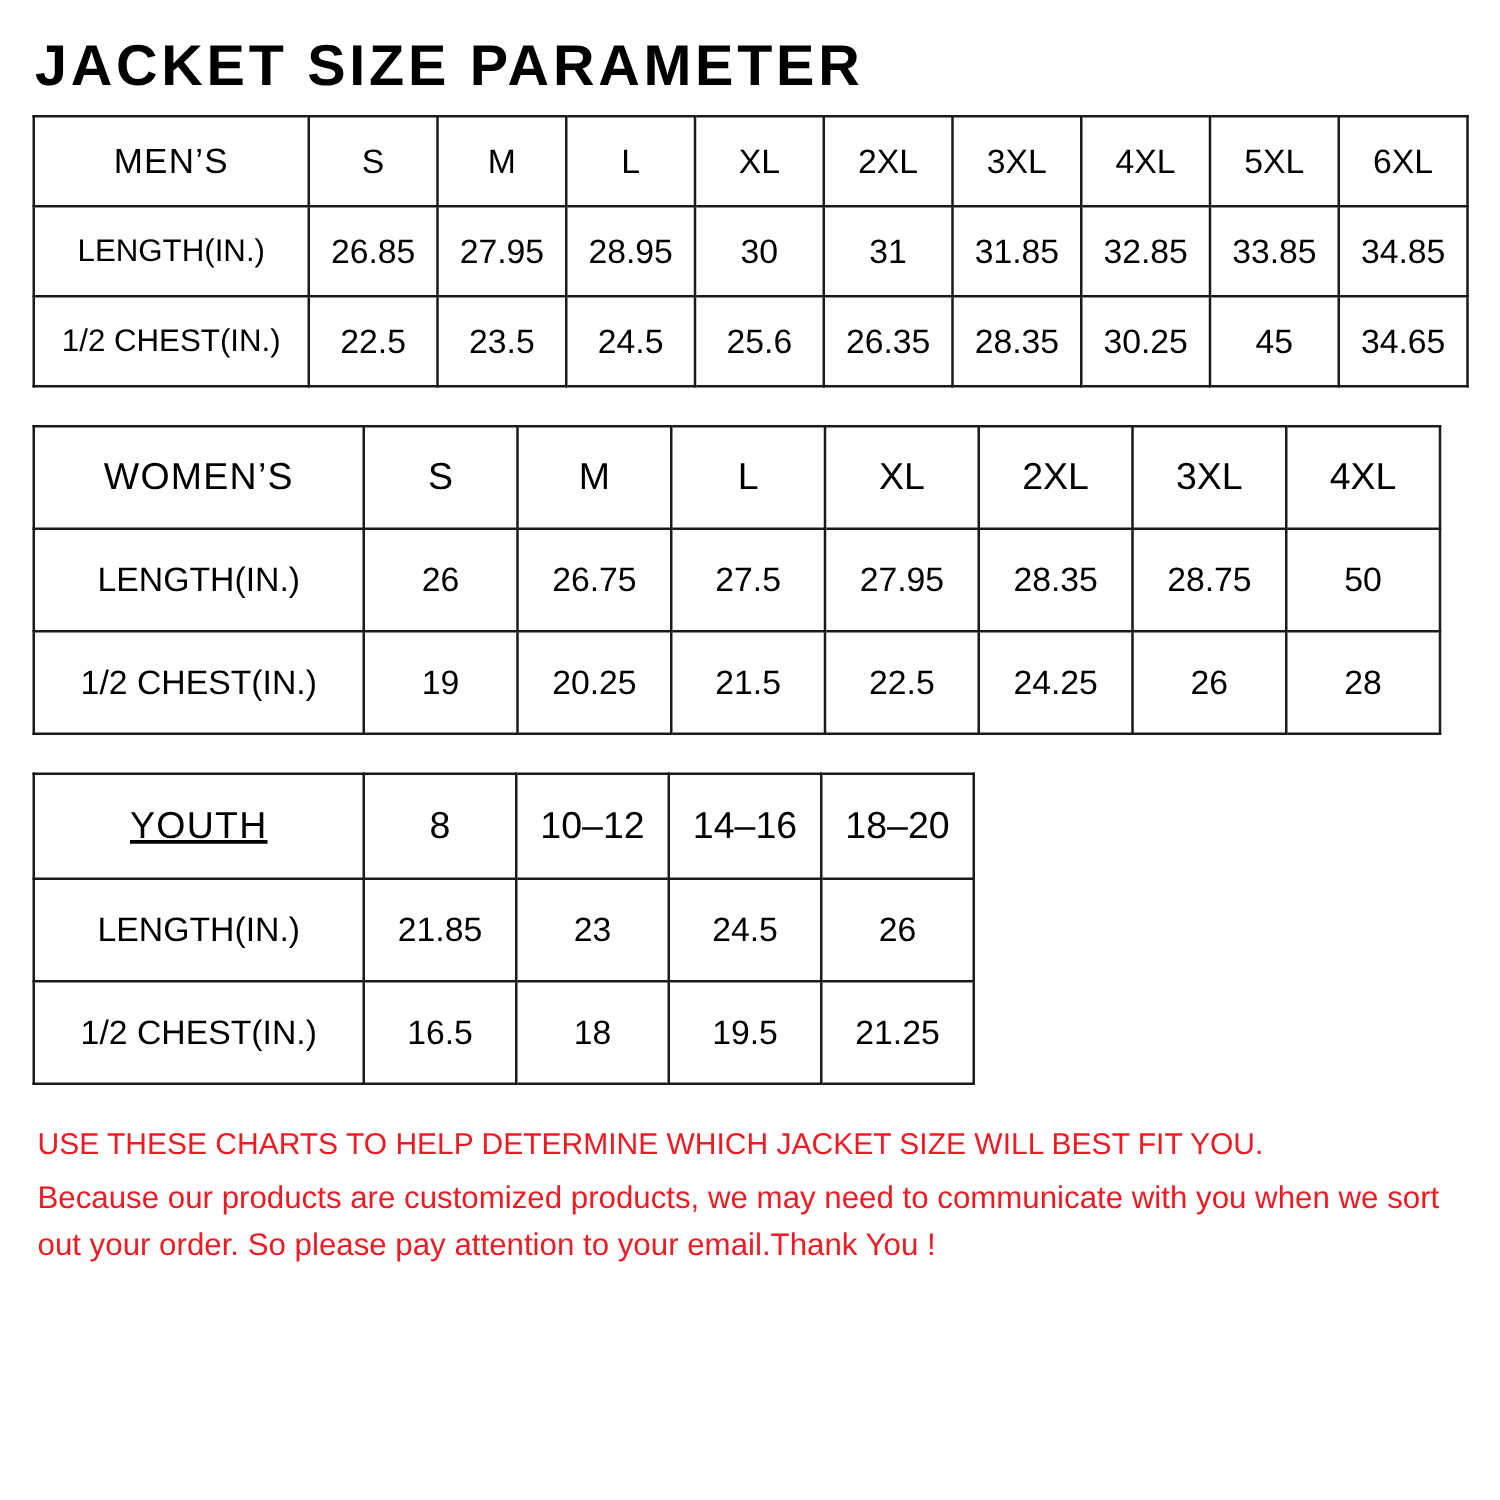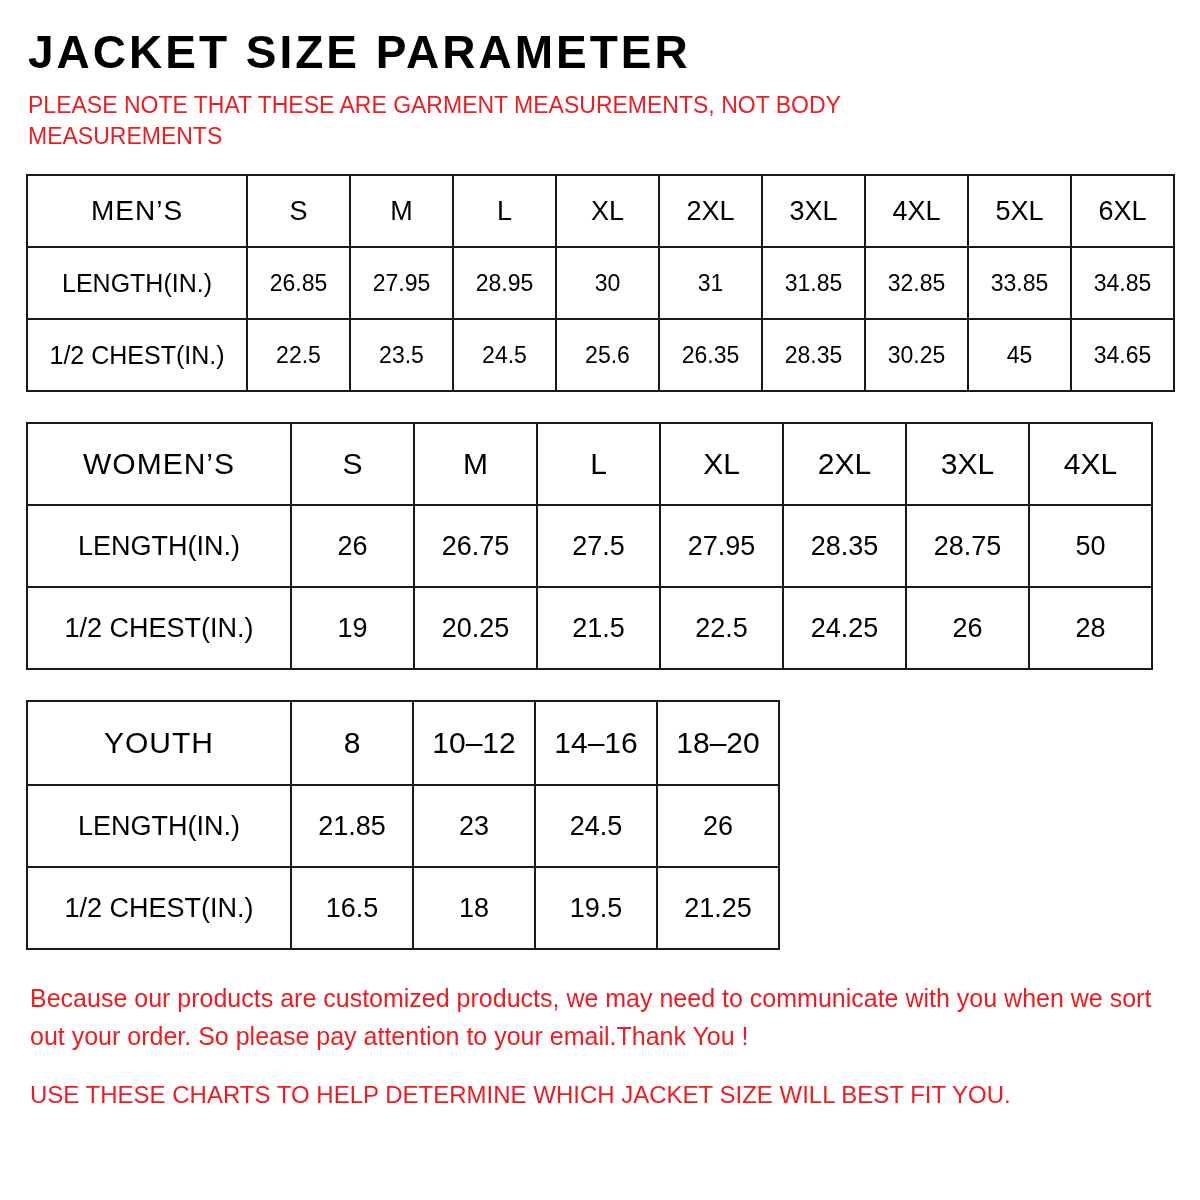--- a/index.html
+++ b/index.html
@@ -48,56 +48,55 @@
     color: #000;
     background: #ffffff;
   }
   .hdr-row td {
     background: #7b7b7b;
     color: #ffffff;
   }
   
   .t-men { width: 1148px; margin-top: 16px; }
   .t-men .hdr-row td { height: 68px; font-size: 27px; }
-  .t-men td { height: 68px; font-size: 23px; }
+  .t-men td { height: 68px; font-size: 27px; }
   .t-men .rowlabel { font-size: 25px; }
   .t-men .hdr-row .rowlabel { font-size: 28px; letter-spacing: 1px; }
 
   
   .t-women { width: 1124px; }
   .t-women .hdr-row td { height: 78px; font-size: 30px; }
   .t-women td { height: 78px; font-size: 27px; }
   .t-women .hdr-row .rowlabel { font-size: 30px; letter-spacing: 1px; }
 
   
   .t-youth { width: 752px; }
   .t-youth .hdr-row td { height: 80px; font-size: 30px; }
   .t-youth td { height: 78px; font-size: 27px; }
-  .t-youth .hdr-row .rowlabel { font-size: 30px; letter-spacing: 1px; }
+  .t-youth .hdr-row .rowlabel { font-size: 30px; letter-spacing: 1px; text-decoration: underline; }
 
   .footnote {
     color: #ee1c22;
     font-size: 25px;
     line-height: 1.5;
     margin: 6px 0 0 4px;
     max-width: 1140px;
   }
   .footnote.second {
     margin-top: 22px;
     font-size: 24px;
   }
 </style>
 </head>
 <body>
 
 <div class="page">
 
   <h1 class="title">JACKET SIZE PARAMETER</h1>
 
-  <p class="note">PLEASE NOTE THAT THESE ARE GARMENT MEASUREMENTS, NOT BODY MEASUREMENTS</p>
 
   <table class="size-table t-men">
     <colgroup>
       <col style="width:220px">
       <col style="width:103px">
         <col style="width:103px">
         <col style="width:103px">
       <col style="width:103px">
         <col style="width:103px">
         <col style="width:103px">
@@ -216,16 +215,16 @@
       <tr>
         <td class="rowlabel">1/2 CHEST(IN.)</td>
         <td>16.5</td>
         <td>18</td>
         <td>19.5</td>
         <td>21.25</td>
       </tr>
     </tbody>
   </table>
 
+  <p class="footnote second">USE THESE CHARTS TO HELP DETERMINE WHICH JACKET SIZE WILL BEST FIT YOU.</p>
   <p class="footnote">Because our products are customized products, we may need to communicate with you when we sort out your order. So please pay attention to your email.Thank You !</p>
-  <p class="footnote second">USE THESE CHARTS TO HELP DETERMINE WHICH JACKET SIZE WILL BEST FIT YOU.</p>
 
 </div>
 
 </body></html>

